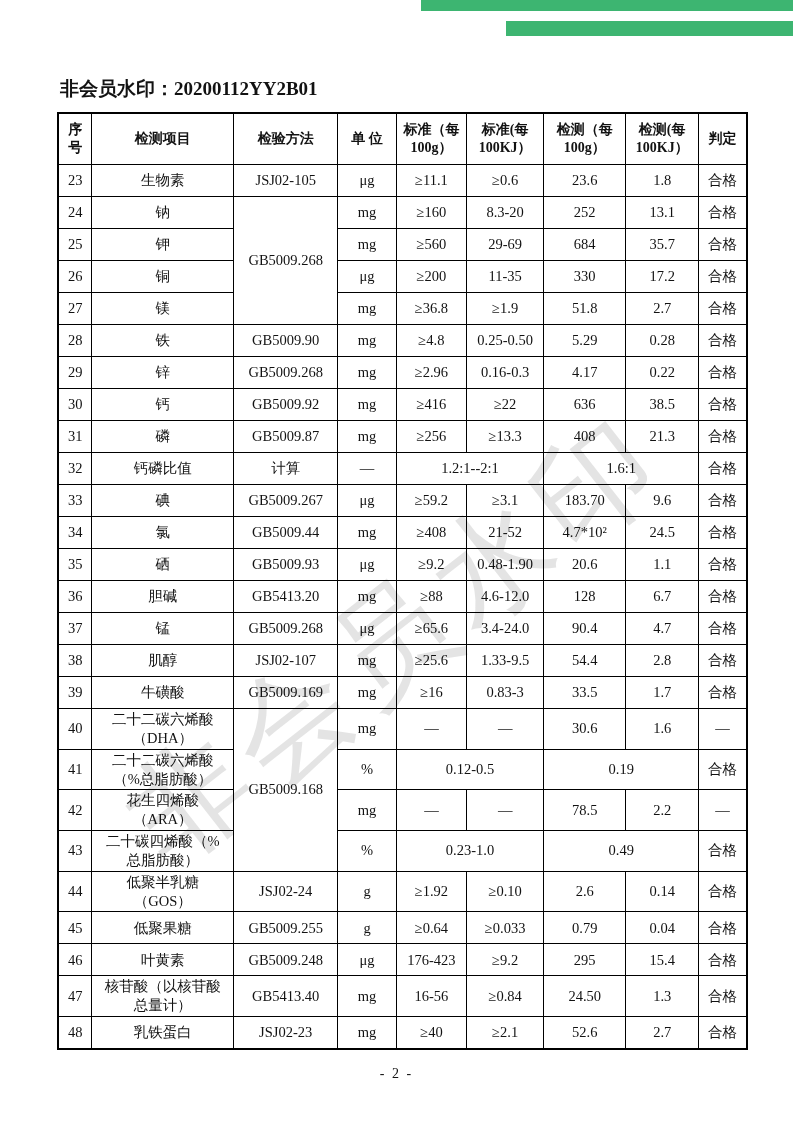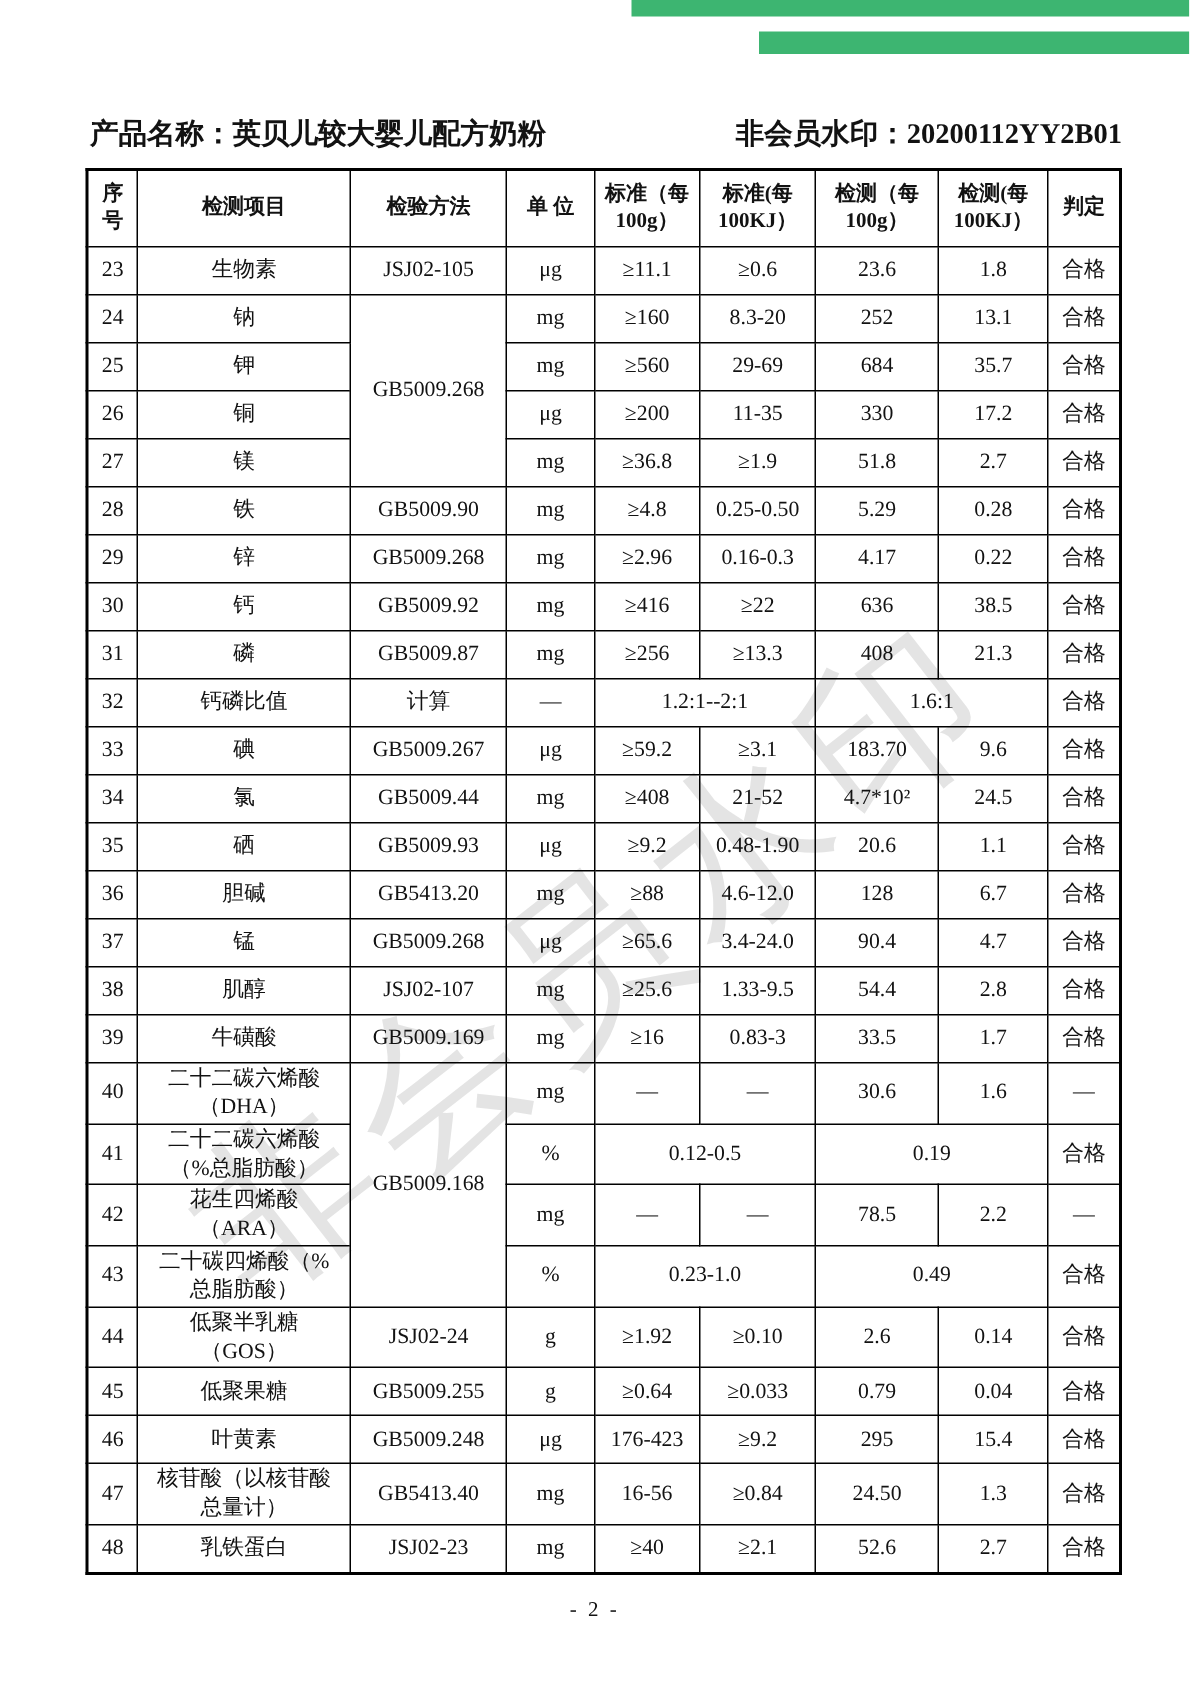--- a/index.html
+++ b/index.html
@@ -60,21 +60,20 @@
 <body>
 
 <div class="page">
 
   <div class="green-bar one" style="background: rgb(61, 181, 113);"></div>
   <div class="green-bar two" style="background: rgb(61, 181, 113);"></div>
 
   <div class="watermark">非会员水印</div>
 
   <div class="doc-header">
-    <span>产品名称：英贝儿较大婴儿配方奶粉</span>
     <span>非会员水印：20200112YY2B01</span>
   </div>
 
   <table class="report-table">
     <colgroup>
       <col class="c-no">
         <col class="c-item">
         <col class="c-meth">
         <col class="c-unit">
       <col class="c-stdg">

